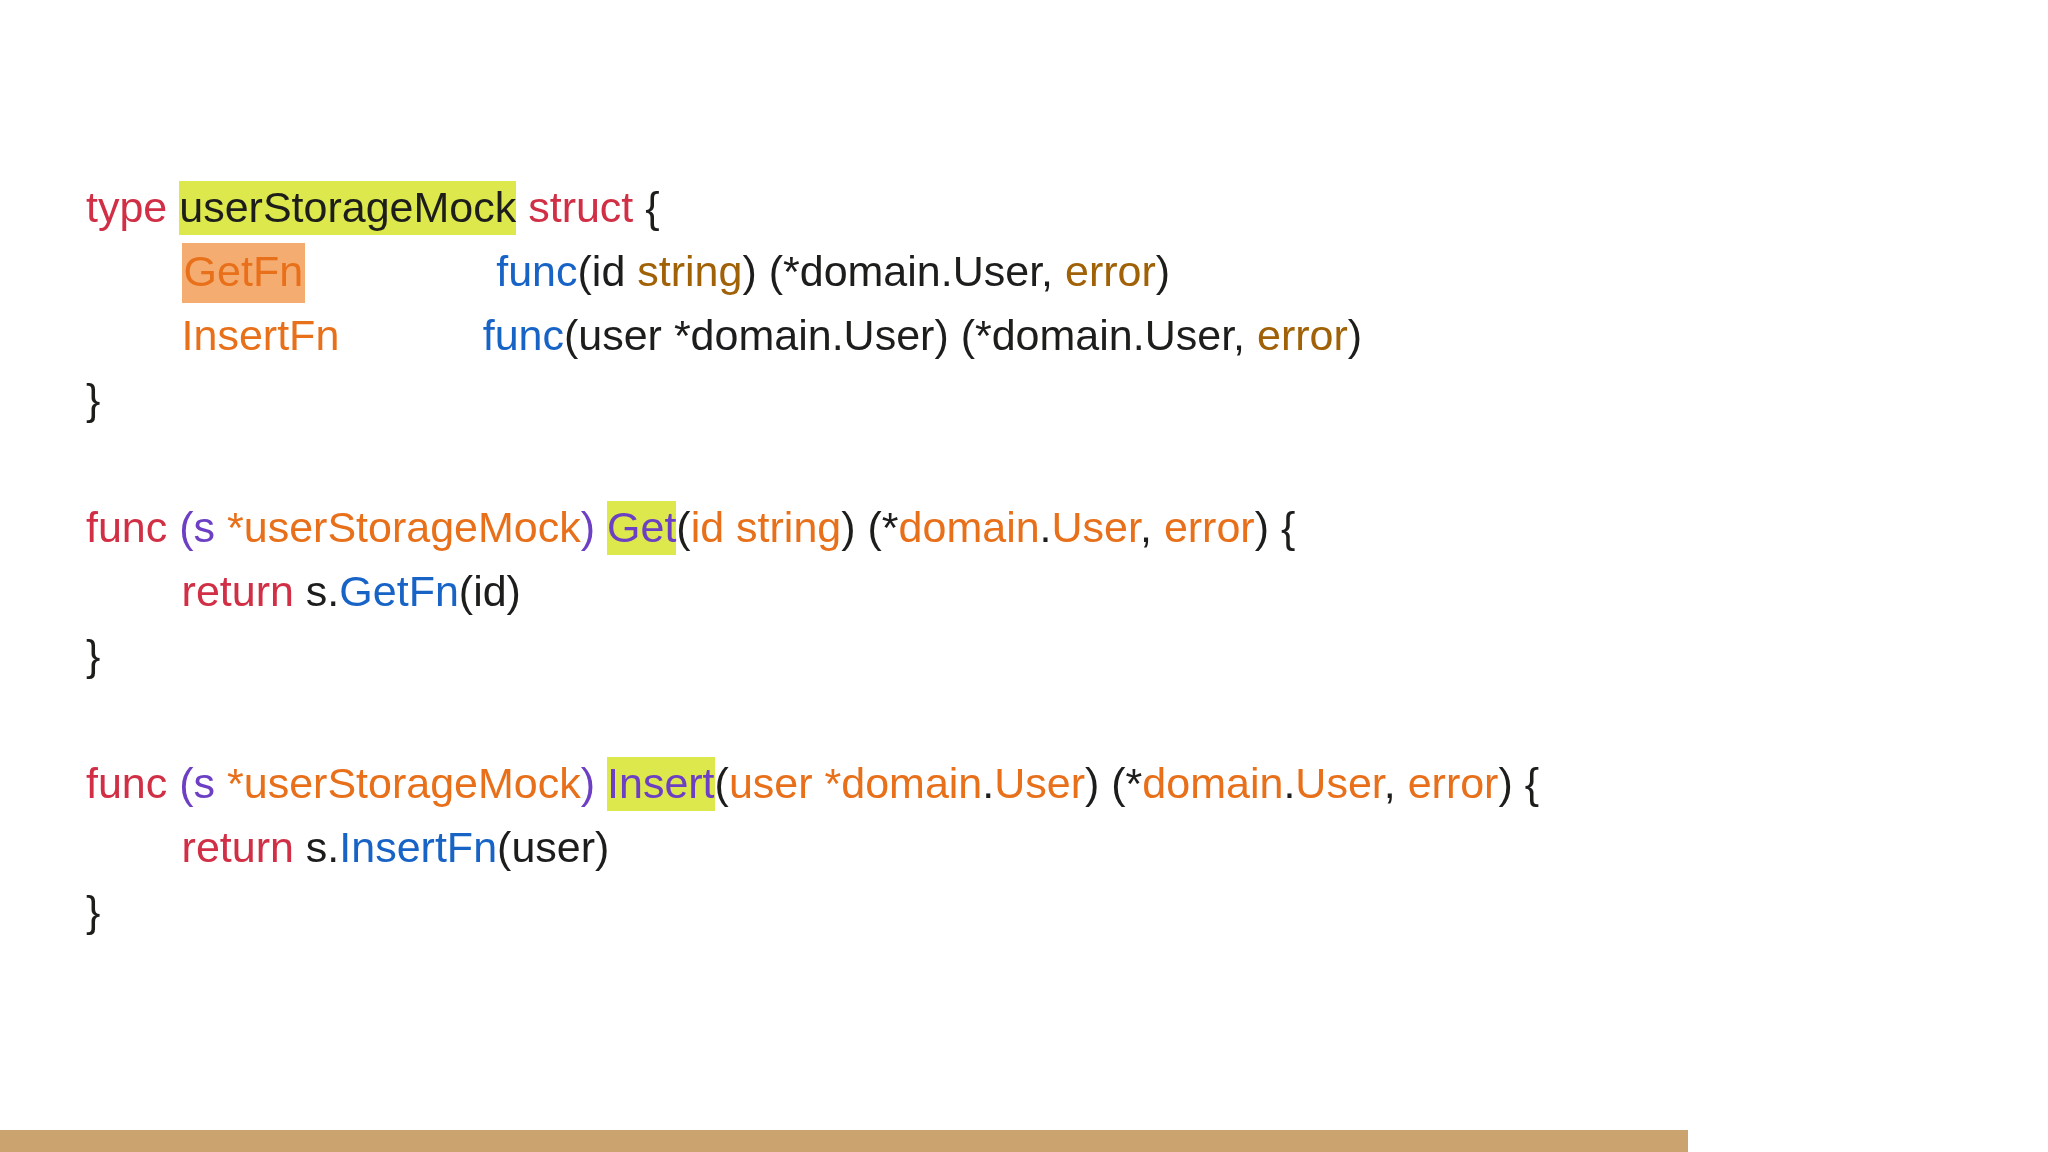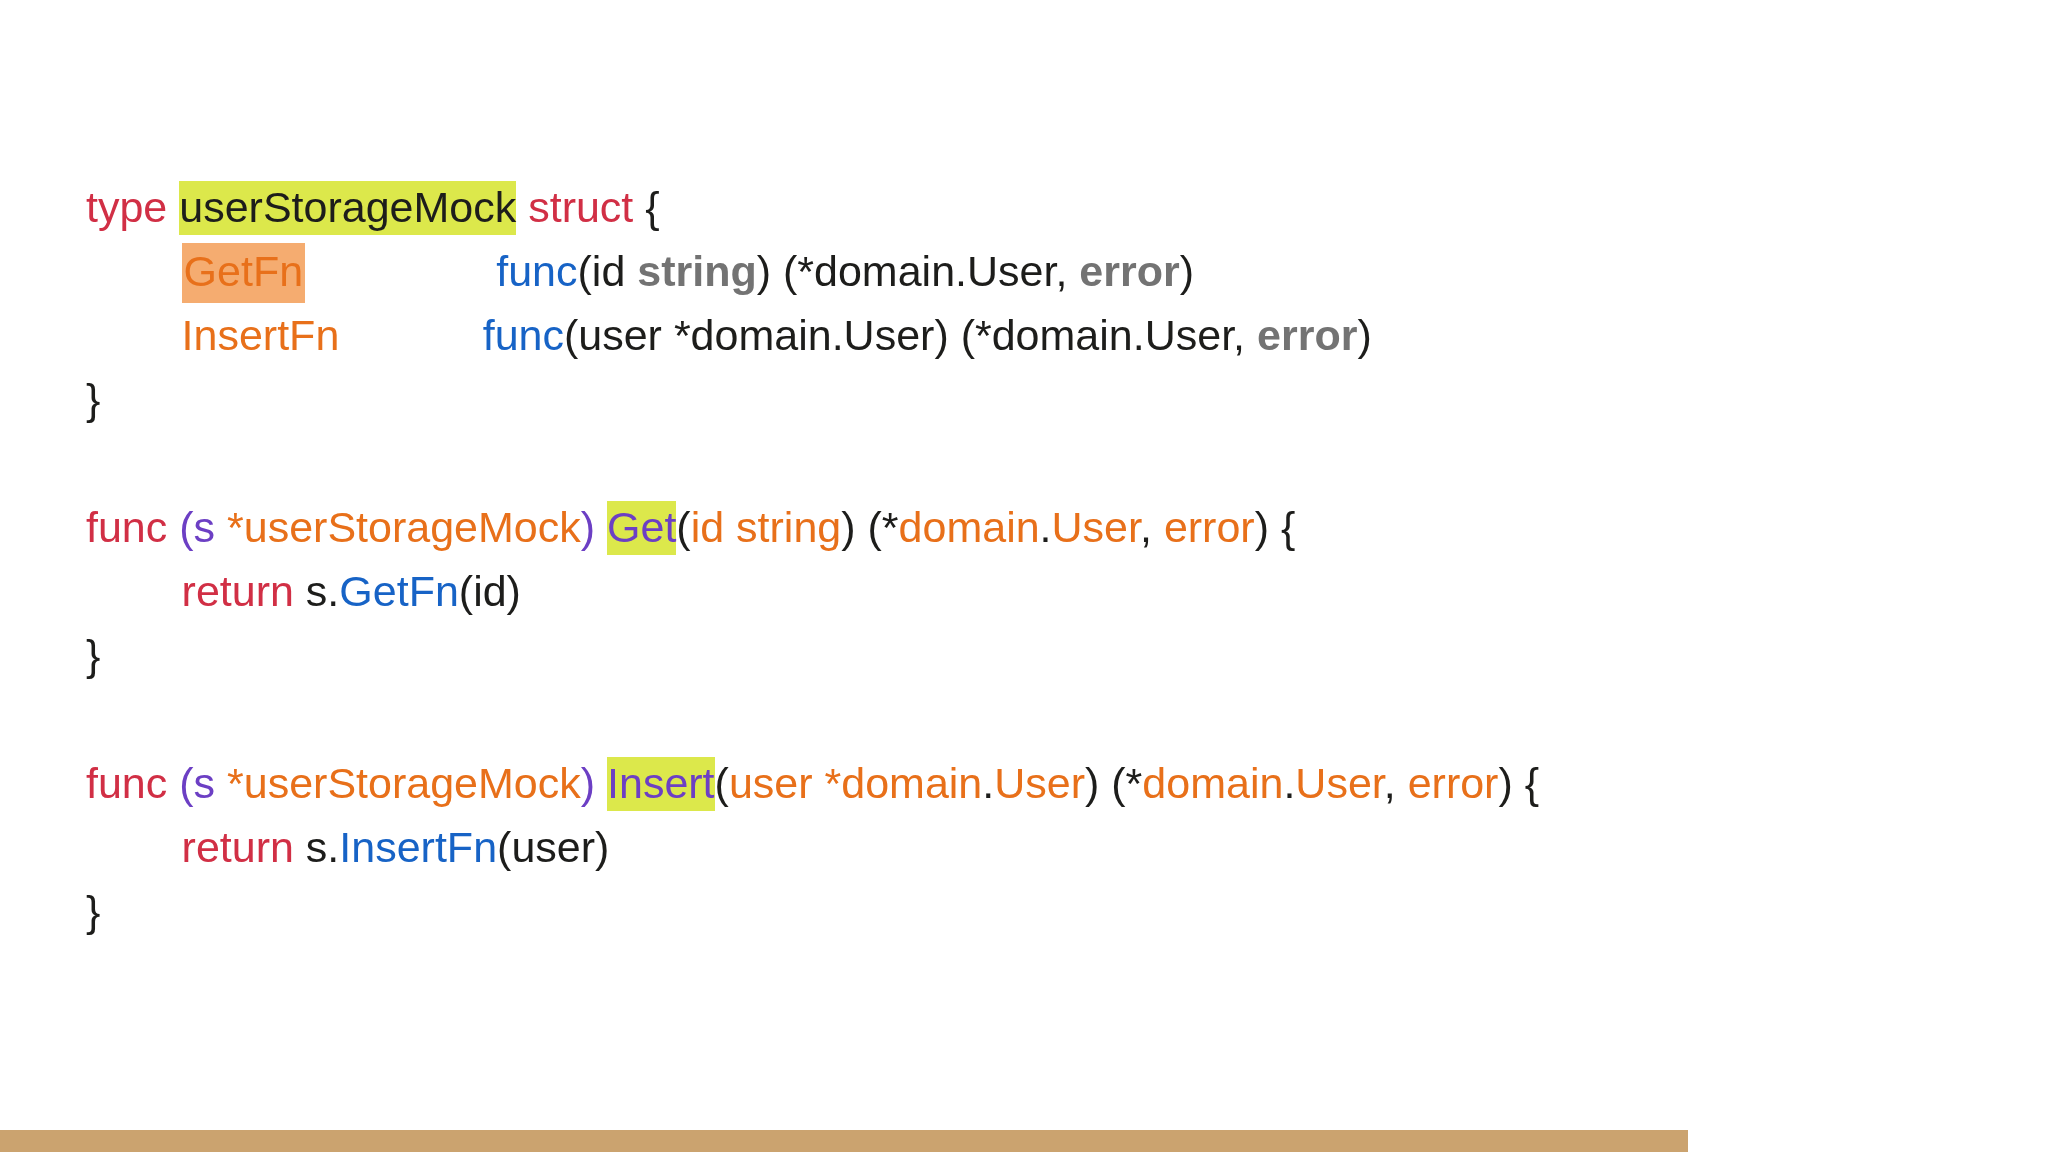--- a/index.html
+++ b/index.html
@@ -42,21 +42,21 @@
   }
 
   .code-line.blank {
     height: 64px;
   }
 
   
   .tok            { white-space: pre; }
   .tok-plain      { color: #1d1d1b; }
   .tok-keyword    { color: #D12F45; }       
-  .tok-builtin    { color: #737373; font-weight: bold; }       
+  .tok-builtin    { color: #a16207; }       
   .tok-funcblue   { color: #1763C6; }       
   .tok-orange     { color: #E8701A; }       
   .tok-purple     { color: #6C3FC4; }       
   .tok-brace      { color: #1d1d1b; }
 
   
   .hl-yellow {
     background: #DCE84B;
     padding: 2px 0 4px 0;
   }

